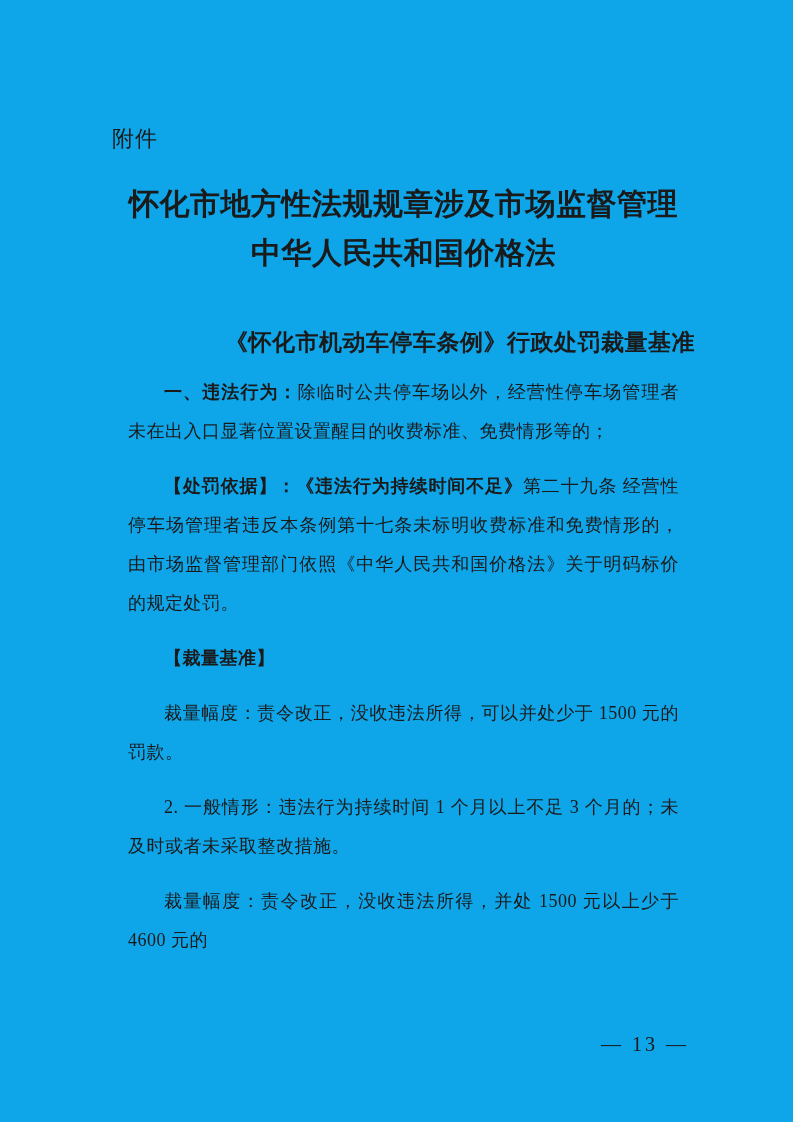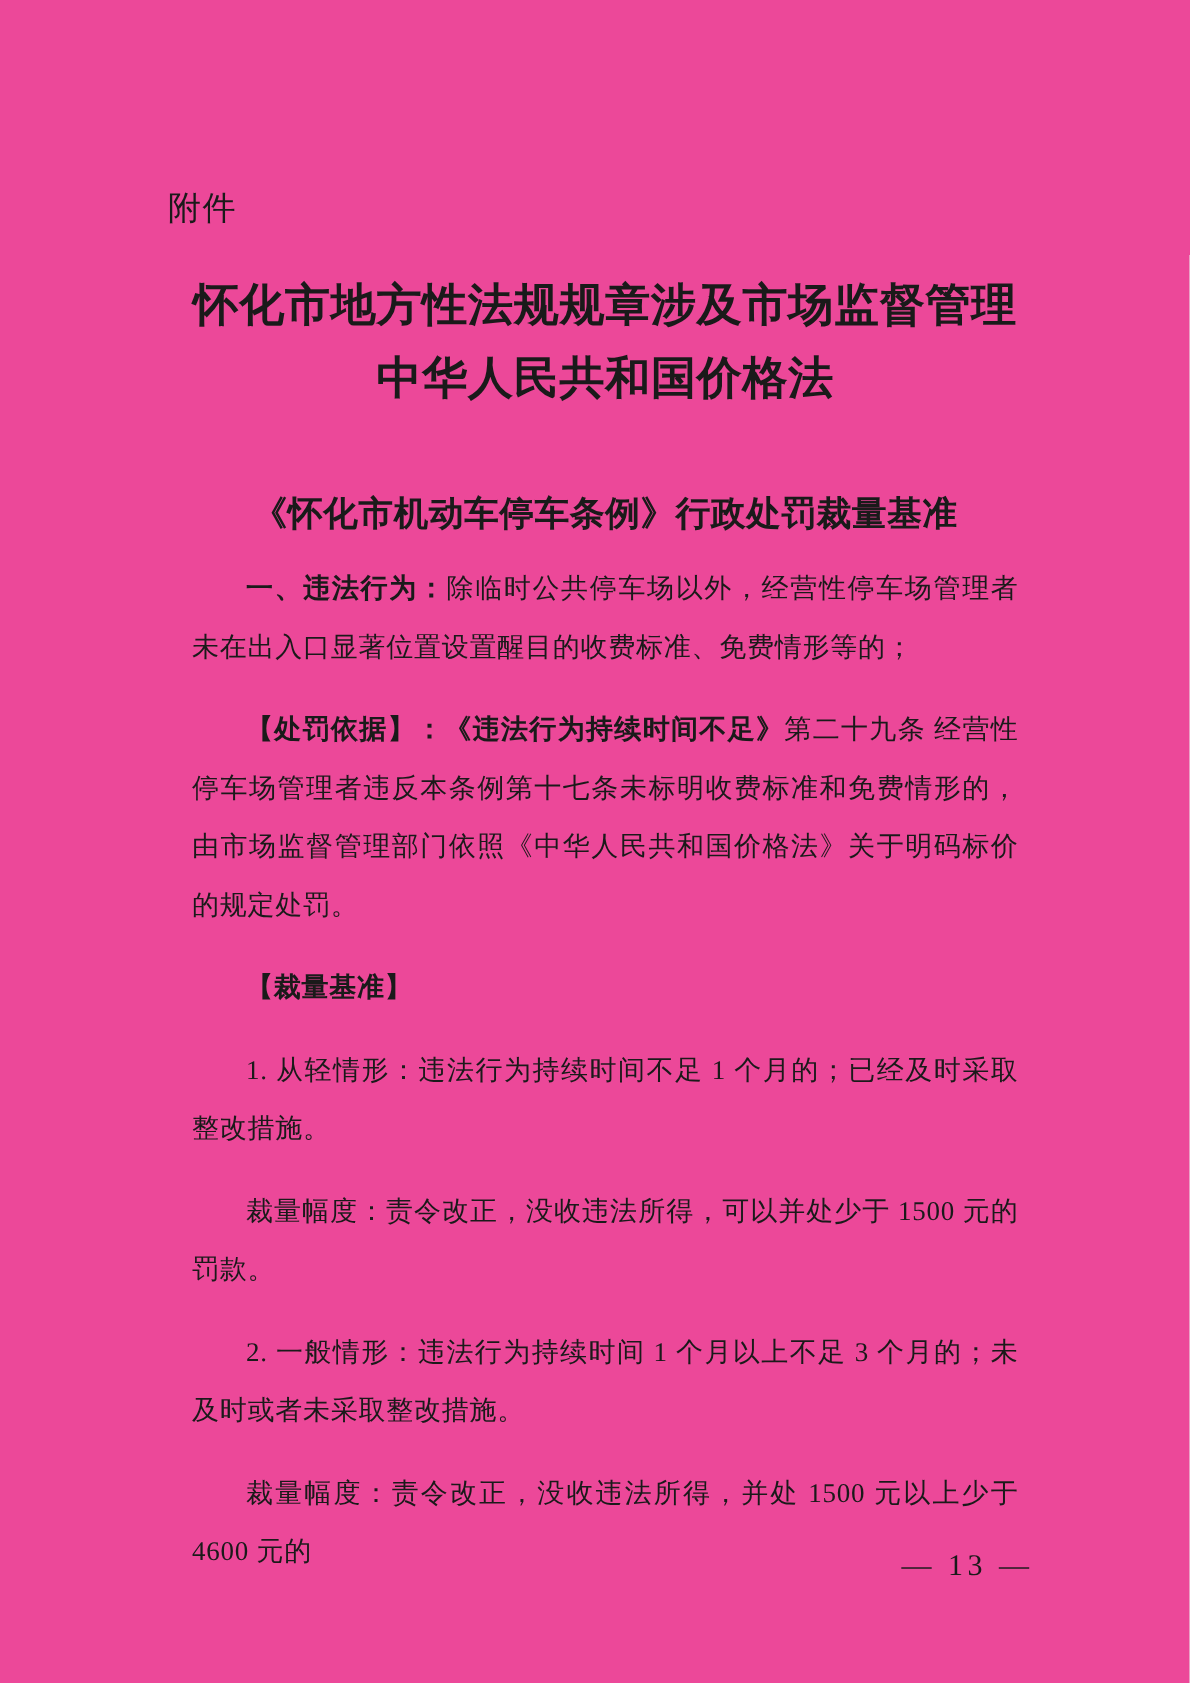--- a/index.html
+++ b/index.html
@@ -34,21 +34,21 @@
   .title {
     margin: 25px 0 0 0;
     text-align: center;
     font-size: 30px;
     font-weight: 700;
     line-height: 49px;
     letter-spacing: 0.5px;
   }
   .section-heading {
     margin: 50px 0 0 0;
-    text-align: center;
+    text-align: right;
     font-size: 23px;
     font-weight: 700;
     line-height: 30px;
     font-family: "Liberation Sans", "DejaVu Sans", sans-serif;
     letter-spacing: 0.5px;
   }
   .body-block {
     margin-top: 4px;
   }
   .para {
@@ -69,36 +69,35 @@
     right: 104px;
     font-size: 20px;
     line-height: 26px;
     letter-spacing: 3px;
     white-space: nowrap;
   }
 </style>
 </head>
 <body>
 
-<div class="page" style="background: #ec4899; color: rgb(26, 26, 26);">
+<div class="page" style="background: #0ea5e9; color: rgb(26, 26, 26);">
   <div class="content">
     <div class="attachment">附件</div>
 
     <h1 class="title">
       <span>怀化市地方性法规规章涉及市场监督管理</span><br>
       <span>中华人民共和国价格法</span>
     </h1>
 
     <h2 class="section-heading">《怀化市机动车停车条例》行政处罚裁量基准</h2>
 
     <div class="body-block" id="body-block">
         <p class="para"><span class="run-bold">一、违法行为：</span><span>除临时公共停车场以外，经营性停车场管理者未在出入口显著位置设置醒目的收费标准、免费情形等的；</span></p>
         <p class="para"><span class="run-bold">【处罚依据】：《违法行为持续时间不足》</span><span>第二十九条 经营性停车场管理者违反本条例第十七条未标明收费标准和免费情形的，由市场监督管理部门依照《中华人民共和国价格法》关于明码标价的规定处罚。</span></p>
         <p class="para"><span class="run-bold">【裁量基准】</span></p>
-        <p class="para"><span>1. 从轻情形：违法行为持续时间不足 1 个月的；已经及时采取整改措施。</span></p>
         <p class="para"><span>裁量幅度：责令改正，没收违法所得，可以并处少于 1500 元的罚款。</span></p>
         <p class="para"><span>2. 一般情形：违法行为持续时间 1 个月以上不足 3 个月的；未及时或者未采取整改措施。</span></p>
         <p class="para"><span>裁量幅度：责令改正，没收违法所得，并处 1500 元以上少于 4600 元的</span></p>
       </div>
   </div>
 
   <div class="page-number">— 13 —</div>
 </div>
 
 </body></html>

